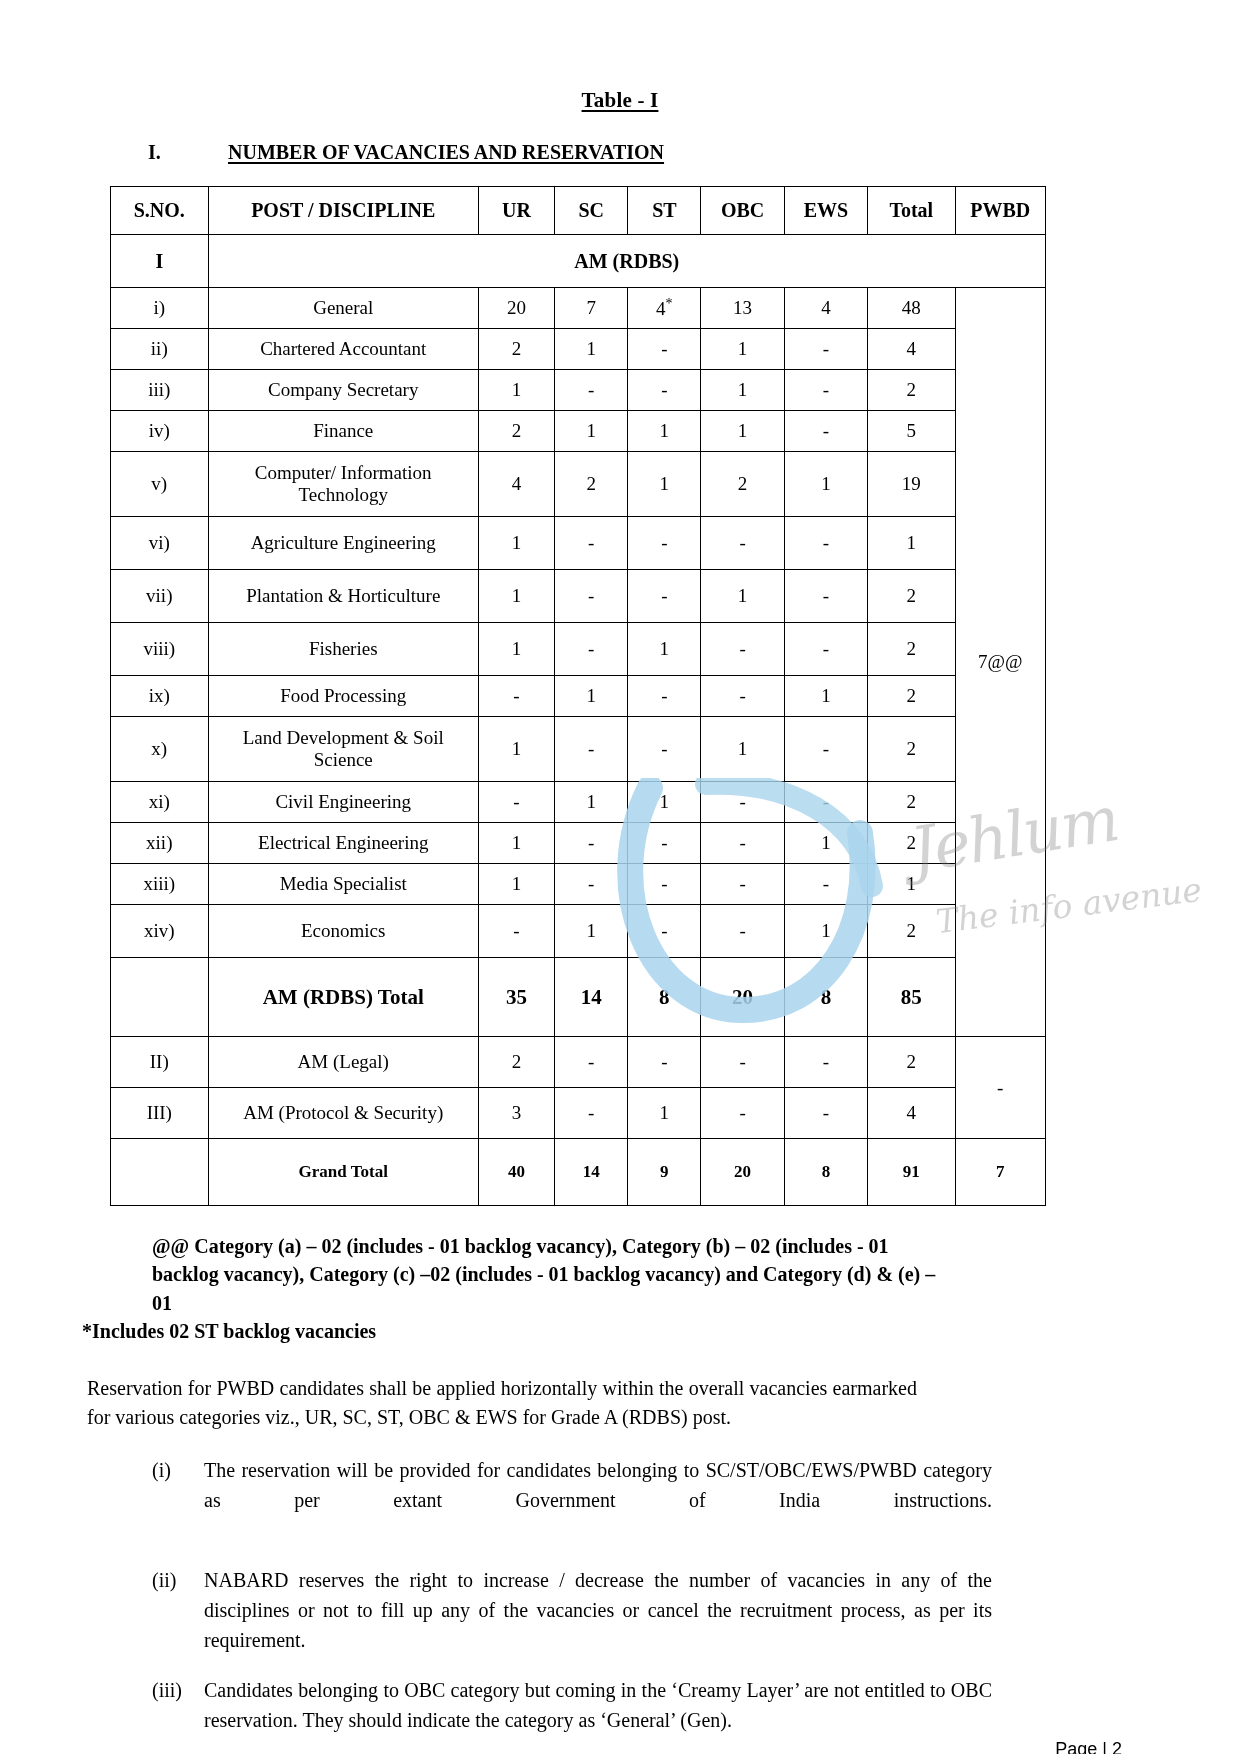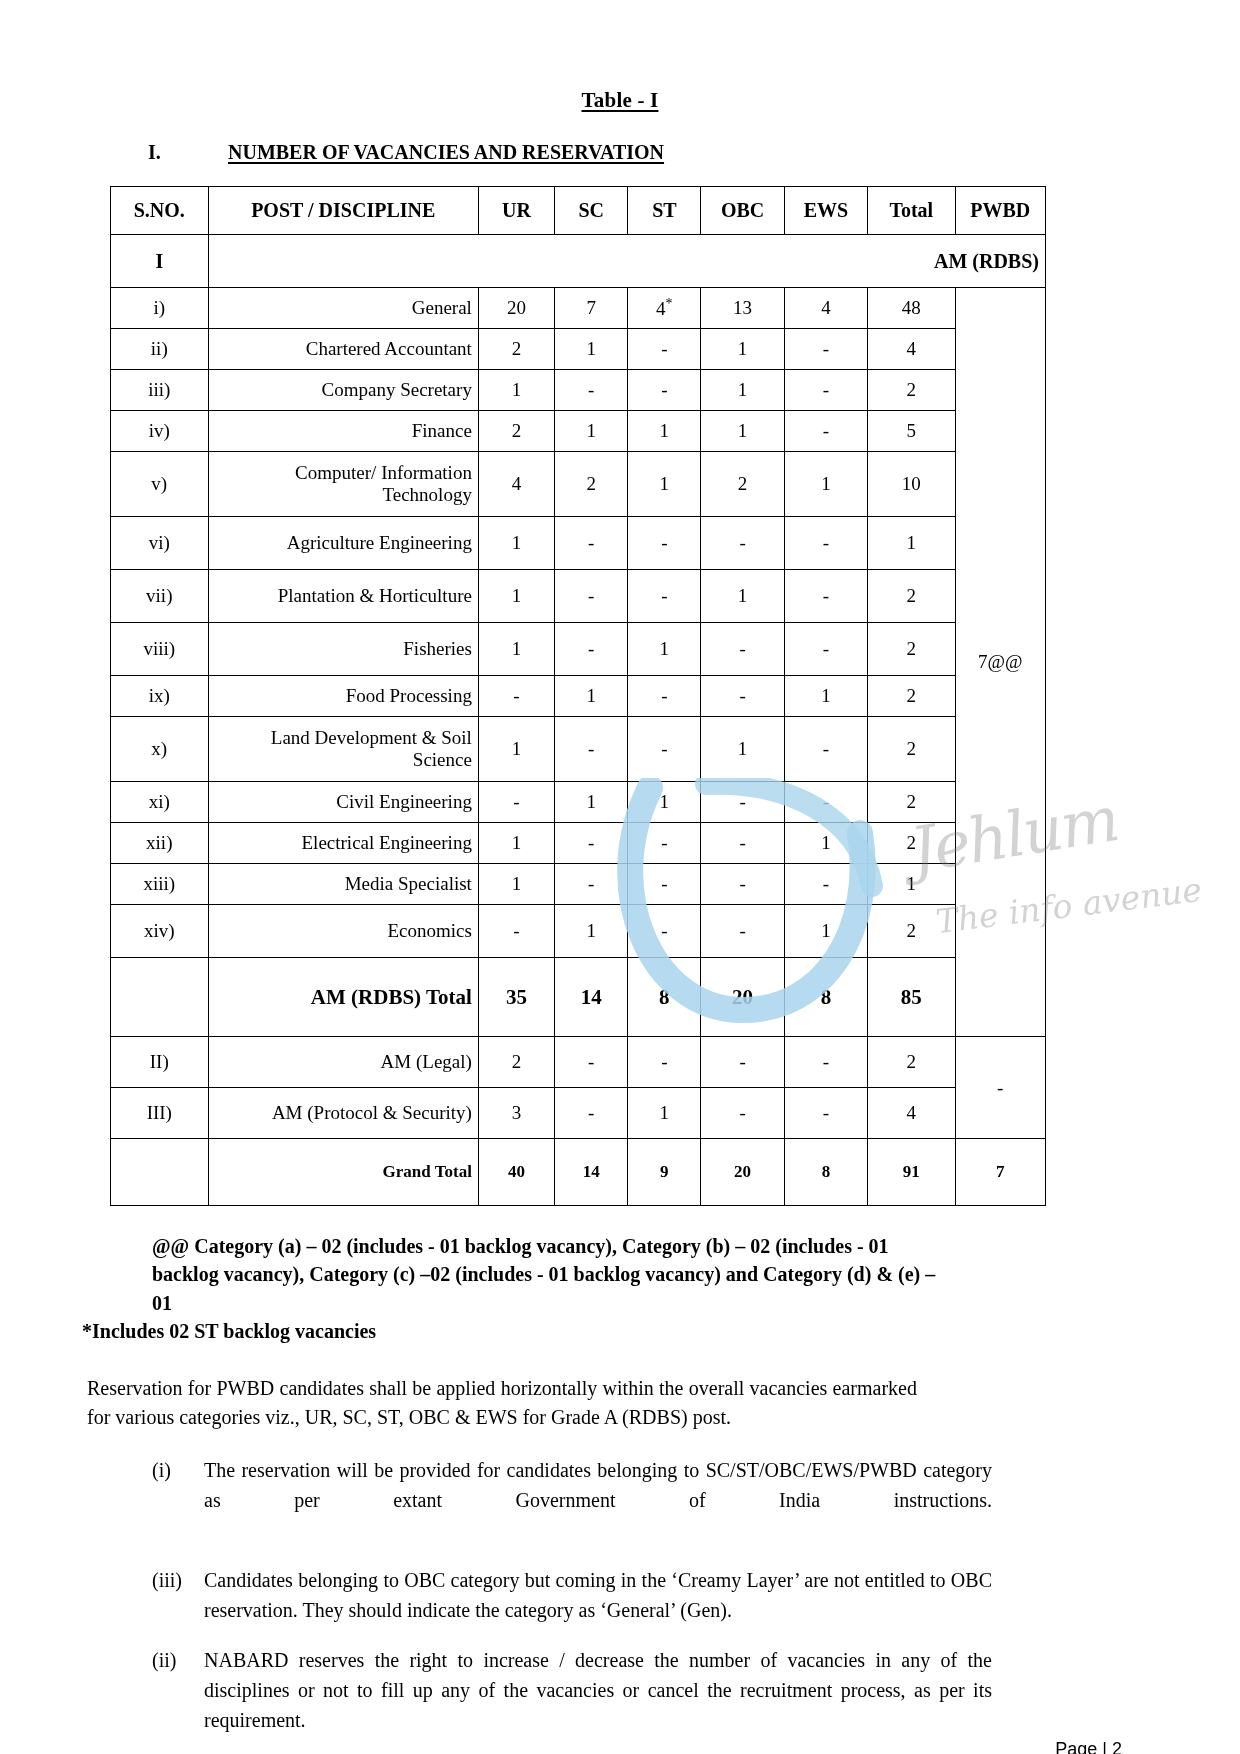--- a/index.html
+++ b/index.html
@@ -119,21 +119,21 @@
   col.c-post   { width: 266px; }
   col.c-ur     { width: 75px; }
   col.c-sc     { width: 72px; }
   col.c-st     { width: 72px; }
   col.c-obc    { width: 82px; }
   col.c-ews    { width: 82px; }
   col.c-total  { width: 86px; }
   col.c-pwbd   { width: 89px; }
 
   td.sno  { text-align: center; }
-  td.post { text-align: right; padding-left: 10px; }
+  td.post { text-align: center; padding-left: 10px; }
   td.num  { text-align: center; }
   td.pwbd { text-align: center; font-size: 20px; }
 
   tr.grp td {
     font-weight: bold;
     font-size: 20px;
     height: 46px;
   }
   tr.r-tall td { height: 46px; }
   tr.r-short td { height: 34px; }
@@ -318,21 +318,21 @@
         </tr>
 
         <tr class="r-two">
           <td class="sno">v)</td>
           <td class="post">Computer/ Information Technology</td>
           <td class="num">4</td>
           <td class="num">2</td>
           <td class="num">1</td>
           <td class="num">2</td>
           <td class="num">1</td>
-          <td class="num">10</td>
+          <td class="num">19</td>
         </tr>
 
         <tr class="r-tall">
           <td class="sno">vi)</td>
           <td class="post">Agriculture Engineering</td>
           <td class="num">1</td>
           <td class="num">-</td>
           <td class="num">-</td>
           <td class="num">-</td>
           <td class="num">-</td>
@@ -480,24 +480,24 @@
   <div class="note-star">*Includes 02 ST backlog vacancies</div>
 
   <div class="para">Reservation for PWBD candidates shall be applied horizontally within the overall vacancies earmarked for various categories viz., UR, SC, ST, OBC &amp; EWS for Grade A (RDBS) post.</div>
 
   <ol class="list">
     <li>
       <span class="marker">(i)</span>
       <span class="body justify-hard">The reservation will be provided for candidates belonging to SC/ST/OBC/EWS/PWBD category as per extant Government of India instructions.</span>
     </li>
     <li>
+      <span class="marker">(ii)</span>
+      <span class="body">NABARD reserves the right to increase / decrease the number of vacancies in any of the disciplines or not to fill up any of the vacancies or cancel the recruitment process, as per its requirement.</span>
+    </li>
+    <li>
       <span class="marker">(iii)</span>
       <span class="body">Candidates belonging to OBC category but coming in the ‘Creamy Layer’ are not entitled to OBC reservation. They should indicate the category as ‘General’ (Gen).</span>
     </li>
-    <li>
-      <span class="marker">(ii)</span>
-      <span class="body">NABARD reserves the right to increase / decrease the number of vacancies in any of the disciplines or not to fill up any of the vacancies or cancel the recruitment process, as per its requirement.</span>
-    </li>
   </ol>
 
   <div class="footer">Page | 2</div>
 
 </div>
 
 </body></html>

